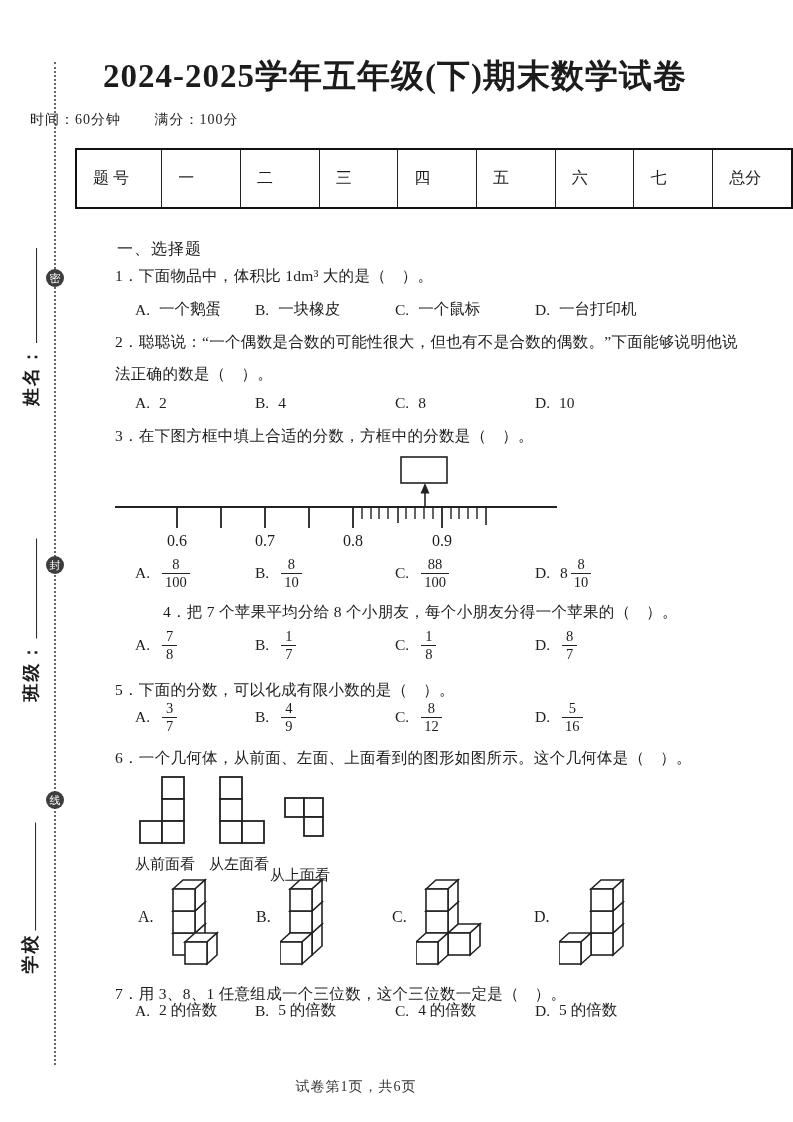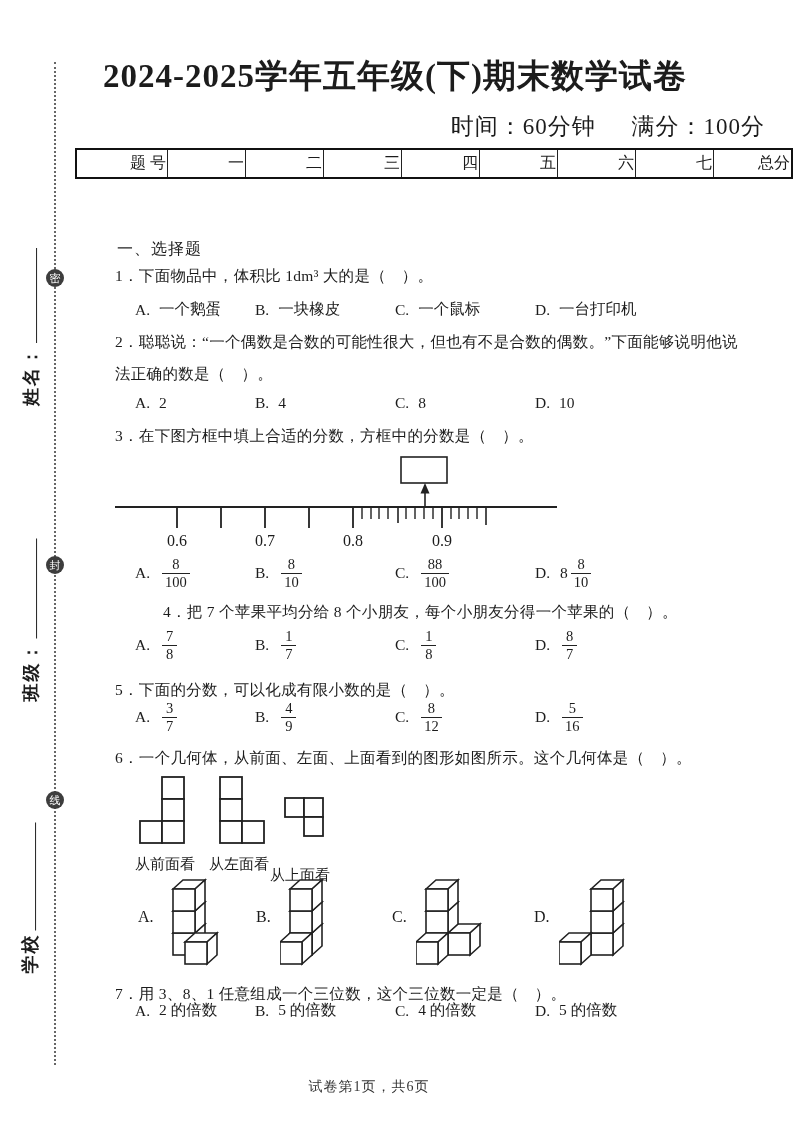--- a/index.html
+++ b/index.html
@@ -3,25 +3,25 @@
 <meta charset="utf-8">
 <style>
   html,body{margin:0;padding:0;}
   body{
     width:793px;height:1122px;background:#ffffff;position:relative;overflow:hidden;
     font-family:"Liberation Serif","DejaVu Serif",serif;color:#1c1c1c;
   }
   .abs{position:absolute;}
   
   .title{top:54px;left:70px;width:650px;text-align:center;font-size:33px;font-weight:bold;letter-spacing:1px;white-space:nowrap;}
-  .info-line{top:111px;left:0;width:765px;text-align:right;font-size:23px;}
+  .info-line{top:111px;left:0;width:765px;text-align:left;font-size:14px;}
   .info-line span{margin-left:30px;letter-spacing:1px;}
   
   table.score{top:148px;left:75px;border-collapse:collapse;border:2px solid #111;background:#fff;}
-  table.score td{border:1px solid #222;width:75px;height:25px;text-align:right;font-size:16px;padding:1px;}
+  table.score td{border:1px solid #222;width:75px;height:25px;text-align:left;font-size:16px;padding:16px;}
   table.score td.first{width:88px;}
   
   .seal-line{left:54px;top:62px;height:1003px;border-left:2px dotted #666;width:0;}
   .seal-badge{left:46px;width:18px;height:18px;border-radius:50%;background:#3d3d3d;color:#fff;
     font-size:11px;line-height:18px;text-align:center;font-family:"Liberation Sans",sans-serif;}
   .side-field{transform:translate(-50%,-50%) rotate(-90deg);white-space:nowrap;font-size:18px;font-weight:bold;letter-spacing:2px;}
   .side-field .blank{display:inline-block;border-bottom:1.5px solid #222;height:1.05em;vertical-align:baseline;margin-left:3px;}
   
   .heading{left:117px;top:239px;font-size:16px;font-weight:normal;letter-spacing:1px;}
   .q{left:115px;font-size:15.5px;white-space:nowrap;letter-spacing:0.3px;}
@@ -30,21 +30,21 @@
   .opt-label{margin-right:9px;}
   .whole{margin-left:1px;}
   .frac{display:inline-block;text-align:center;font-size:14.5px;line-height:1.15;margin-left:3px;}
   .frac .num{display:block;border-bottom:1.2px solid #222;padding:0 4px;}
   .frac .den{display:block;padding:0 3px;}
   .view-label{font-size:15px;white-space:nowrap;}
   .cube-opt{display:flex;align-items:flex-start;}
   .cube-opt .opt-label{margin-top:30px;}
   svg{display:block;}
   svg text{font-family:"Liberation Serif","DejaVu Serif",serif;}
-  .footer{top:1078px;left:16px;width:706px;text-align:center;font-size:14px;color:#333;letter-spacing:1px;}
+  .footer{top:1078px;left:3px;width:706px;text-align:center;font-size:14px;color:#333;letter-spacing:1px;}
 </style>
 </head>
 <body>
 
 <div class="abs seal-line"></div>
 <div class="abs seal-badge" style="top:269px;">密</div>
 <div class="abs seal-badge" style="top:556px;">封</div>
 <div class="abs seal-badge" style="top:791px;">线</div>
 
 <div class="abs side-field" style="left:30px;top:327px;">

